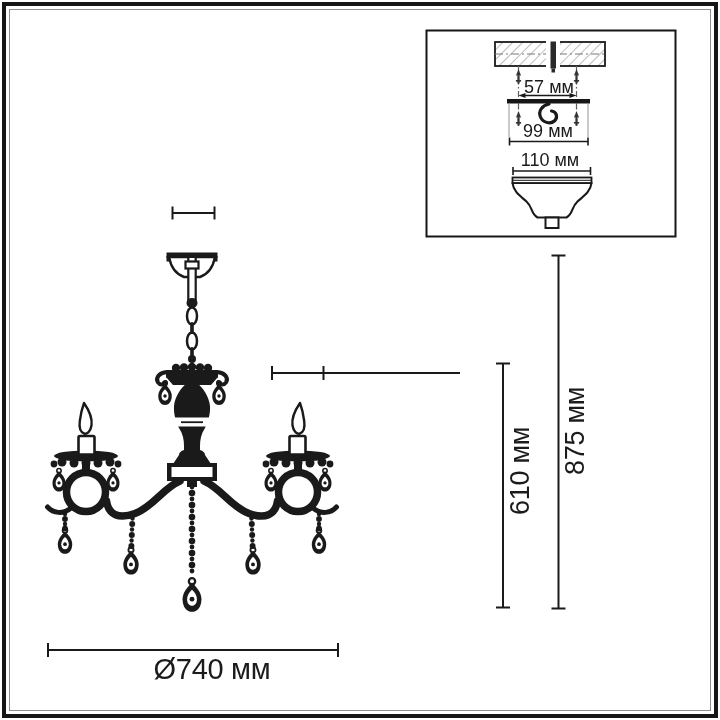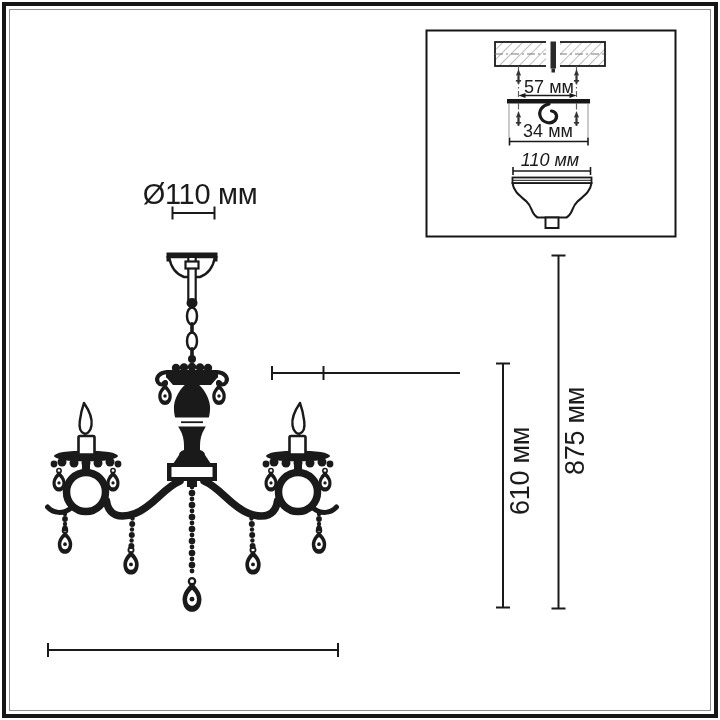--- a/index.html
+++ b/index.html
@@ -240,23 +240,23 @@
 
       <g>
         <path d="M512.5,183 C513.5,192 521,196.5 526.5,201.5 C533,207.5 530.5,213.5 537.5,217.5 L566.5,217.5 C573.5,213.5 571,207.5 577.5,201.5 C583,196.5 590.5,192 591.5,183 Z" fill="#ffffff" stroke="#1a1a1a" stroke-width="2.1" stroke-linejoin="round"></path>
         <rect x="512.5" y="177.5" width="79" height="5.5" fill="#ffffff" stroke="#1a1a1a" stroke-width="1.8"></rect>
         <line x1="512.5" y1="180.3" x2="591.5" y2="180.3" stroke="#1a1a1a" stroke-width="1"></line>
         <rect x="545.5" y="217.5" width="13" height="10.5" fill="#ffffff" stroke="#1a1a1a" stroke-width="2"></rect>
       </g>
     </g>
   </svg>
 
-  <div class="lbl" style="left:200px;top:194px;">Ø110 мм</div>
+  <div class="lbl" style="left:212px;top:669px;">Ø740 мм</div>
   <div class="lbl rot" style="left:520px;top:471px;">610 мм</div>
   <div class="lbl rot" style="left:575px;top:431px;">875 мм</div>
 
   <div class="lbl small" style="left:549px;top:87px;">57 мм</div>
-  <div class="lbl small" style="left:548px;top:131px;">34 мм</div>
-  <div class="lbl small" style="left:550px;top:160px;font-style:italic;">110 мм</div>
+  <div class="lbl small" style="left:548px;top:131px;">99 мм</div>
+  <div class="lbl small" style="left:550px;top:160px;">110 мм</div>
 
   <div class="frame-inner"></div>
   <div class="frame-outer"></div>
 </div>
 
 </body></html>

